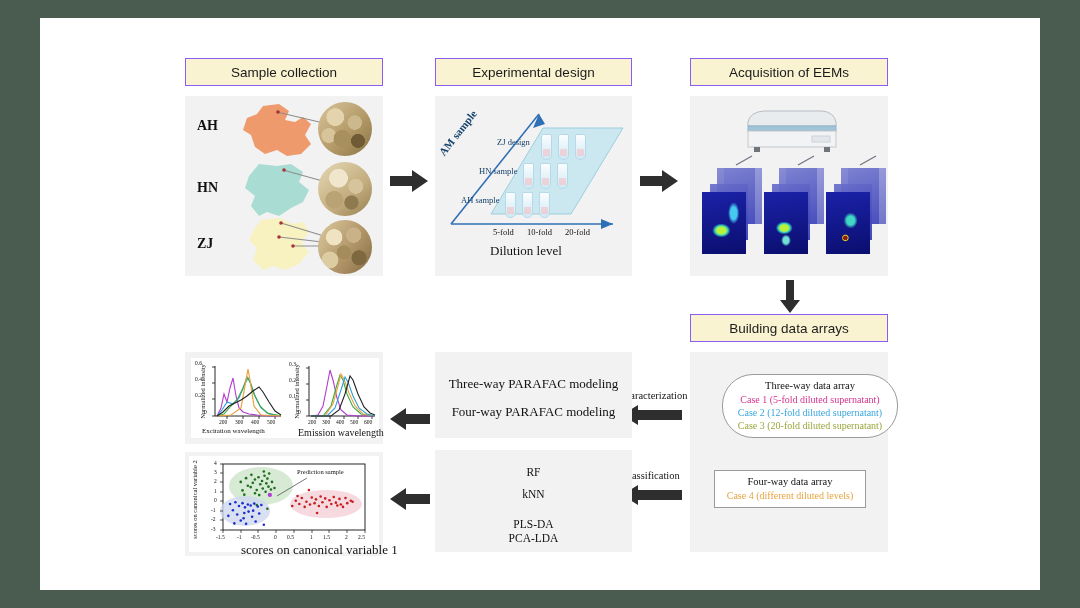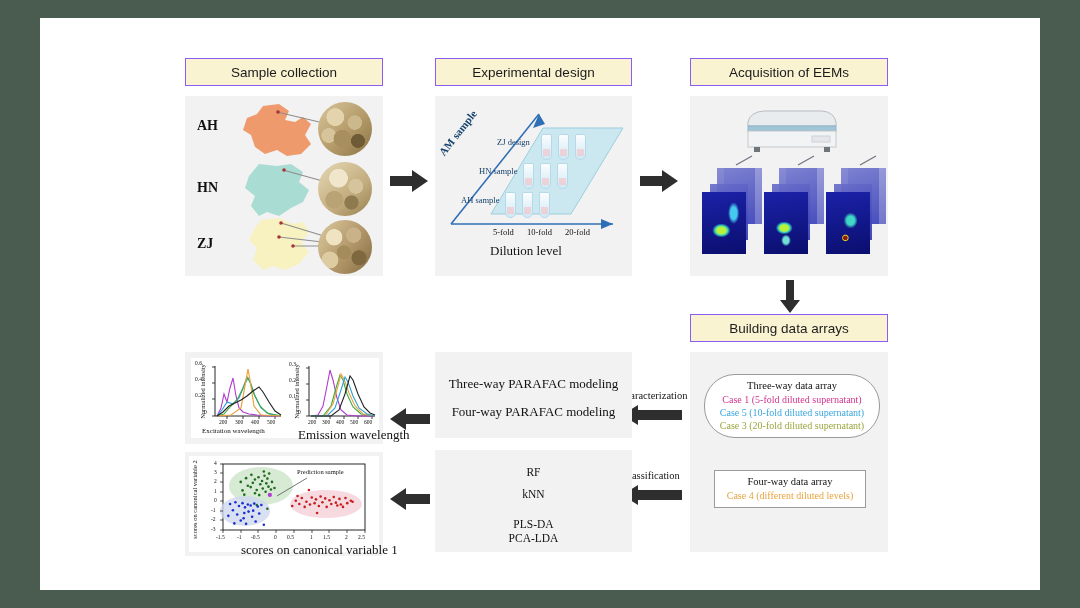--- a/index.html
+++ b/index.html
@@ -318,24 +318,24 @@
 
   <svg class="arrow-d" style="left:738px; top:262px;" width="24" height="34">
     <polygon points="8,0 16,0 16,20 22,20 12,33 2,20 8,20" fill="#2e2e2e"></polygon>
   </svg>
 
   <div class="hdr" style="left:650px; top:296px; width:198px; height:28px;">
     <span>Building data arrays</span>
   </div>
 
   <div class="panel" style="left:650px; top:334px; width:198px; height:200px;">
-    <div class="arr-box" style="left:14px; top:22px; width:176px;border-radius:31px;">
+    <div class="arr-box" style="left:32px; top:22px; width:176px;border-radius:31px;">
       <div class="arr-title">Three-way data array</div>
       <div class="arr-case" style="color:#d2348f;">Case 1 (5-fold diluted supernatant)</div>
-      <div class="arr-case" style="color:#3aa6dd;">Case 5 (10-fold diluted supernatant)</div>
+      <div class="arr-case" style="color:#3aa6dd;">Case 2 (12-fold diluted supernatant)</div>
       <div class="arr-case" style="color:#9aa63c;">Case 3 (20-fold diluted supernatant)</div>
     </div>
 
     <div class="arr-box" style="left:24px; top:118px; width:152px;">
       <div class="arr-title">Four-way data array</div>
       <div class="arr-case" style="color:#e8a33d;">Case 4 (different diluted levels)</div>
     </div>
   </div>
 
   <div class="arrow-label" style="left:578px; top:372px;">Characterization</div>
@@ -424,21 +424,21 @@
       </svg>
       <div class="axis-t" style="left:4px; top:3px; font-size:5.5px;">0.3</div>
       <div class="axis-t" style="left:4px; top:19px; font-size:5.5px;">0.2</div>
       <div class="axis-t" style="left:4px; top:35px; font-size:5.5px;">0.1</div>
       <div class="axis-t" style="left:13px; top:51px; font-size:5.5px;">0</div>
       <div class="axis-t" style="left:23px; top:61px; font-size:5.5px;">200</div>
       <div class="axis-t" style="left:37px; top:61px; font-size:5.5px;">300</div>
       <div class="axis-t" style="left:51px; top:61px; font-size:5.5px;">400</div>
       <div class="axis-t" style="left:65px; top:61px; font-size:5.5px;">500</div>
       <div class="axis-t" style="left:79px; top:61px; font-size:5.5px;">600</div>
-      <div class="axis-t" style="left:13px; top:69px; font-size:13px;">Emission wavelength</div>
+      <div class="axis-t" style="left:13px; top:69px; font-size:10px;">Emission wavelength</div>
       <div class="axis-t" style="left:-16px; top:30px; font-size:6.5px; transform:rotate(-90deg);">Normalized intensity</div>
     </div>
   </div>
 
   <div class="panel" style="left:145px; top:434px; width:198px; height:104px;">
     <div class="plotbox" style="left:4px; top:4px; width:190px; height:96px;">
       <svg width="190" height="96" id="scatter-svg">
 
         <rect x="34" y="8" width="142" height="66" fill="#ffffff" stroke="#111" stroke-width="0.9"></rect>
 

